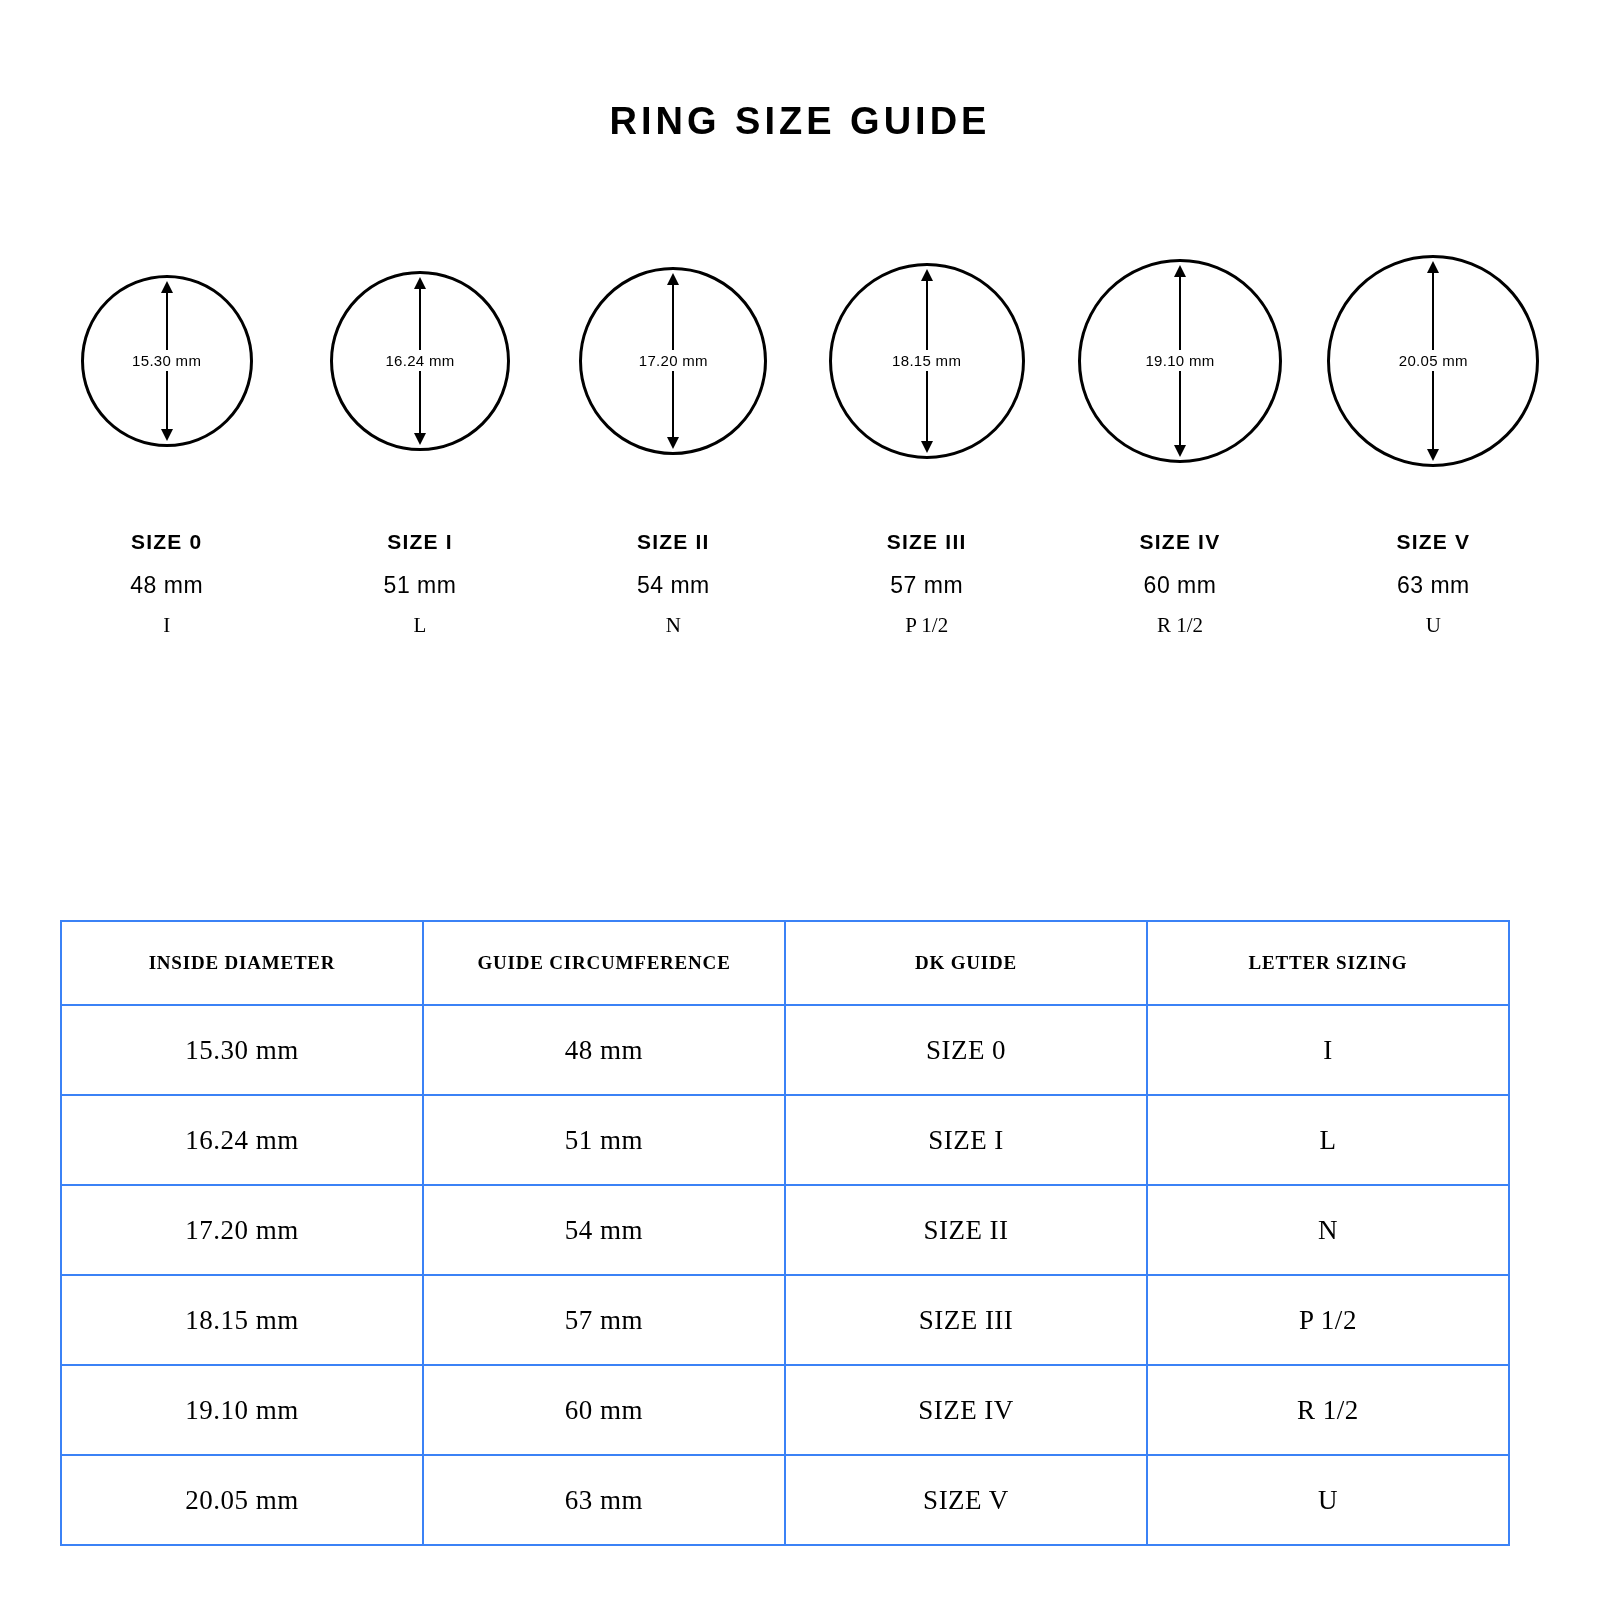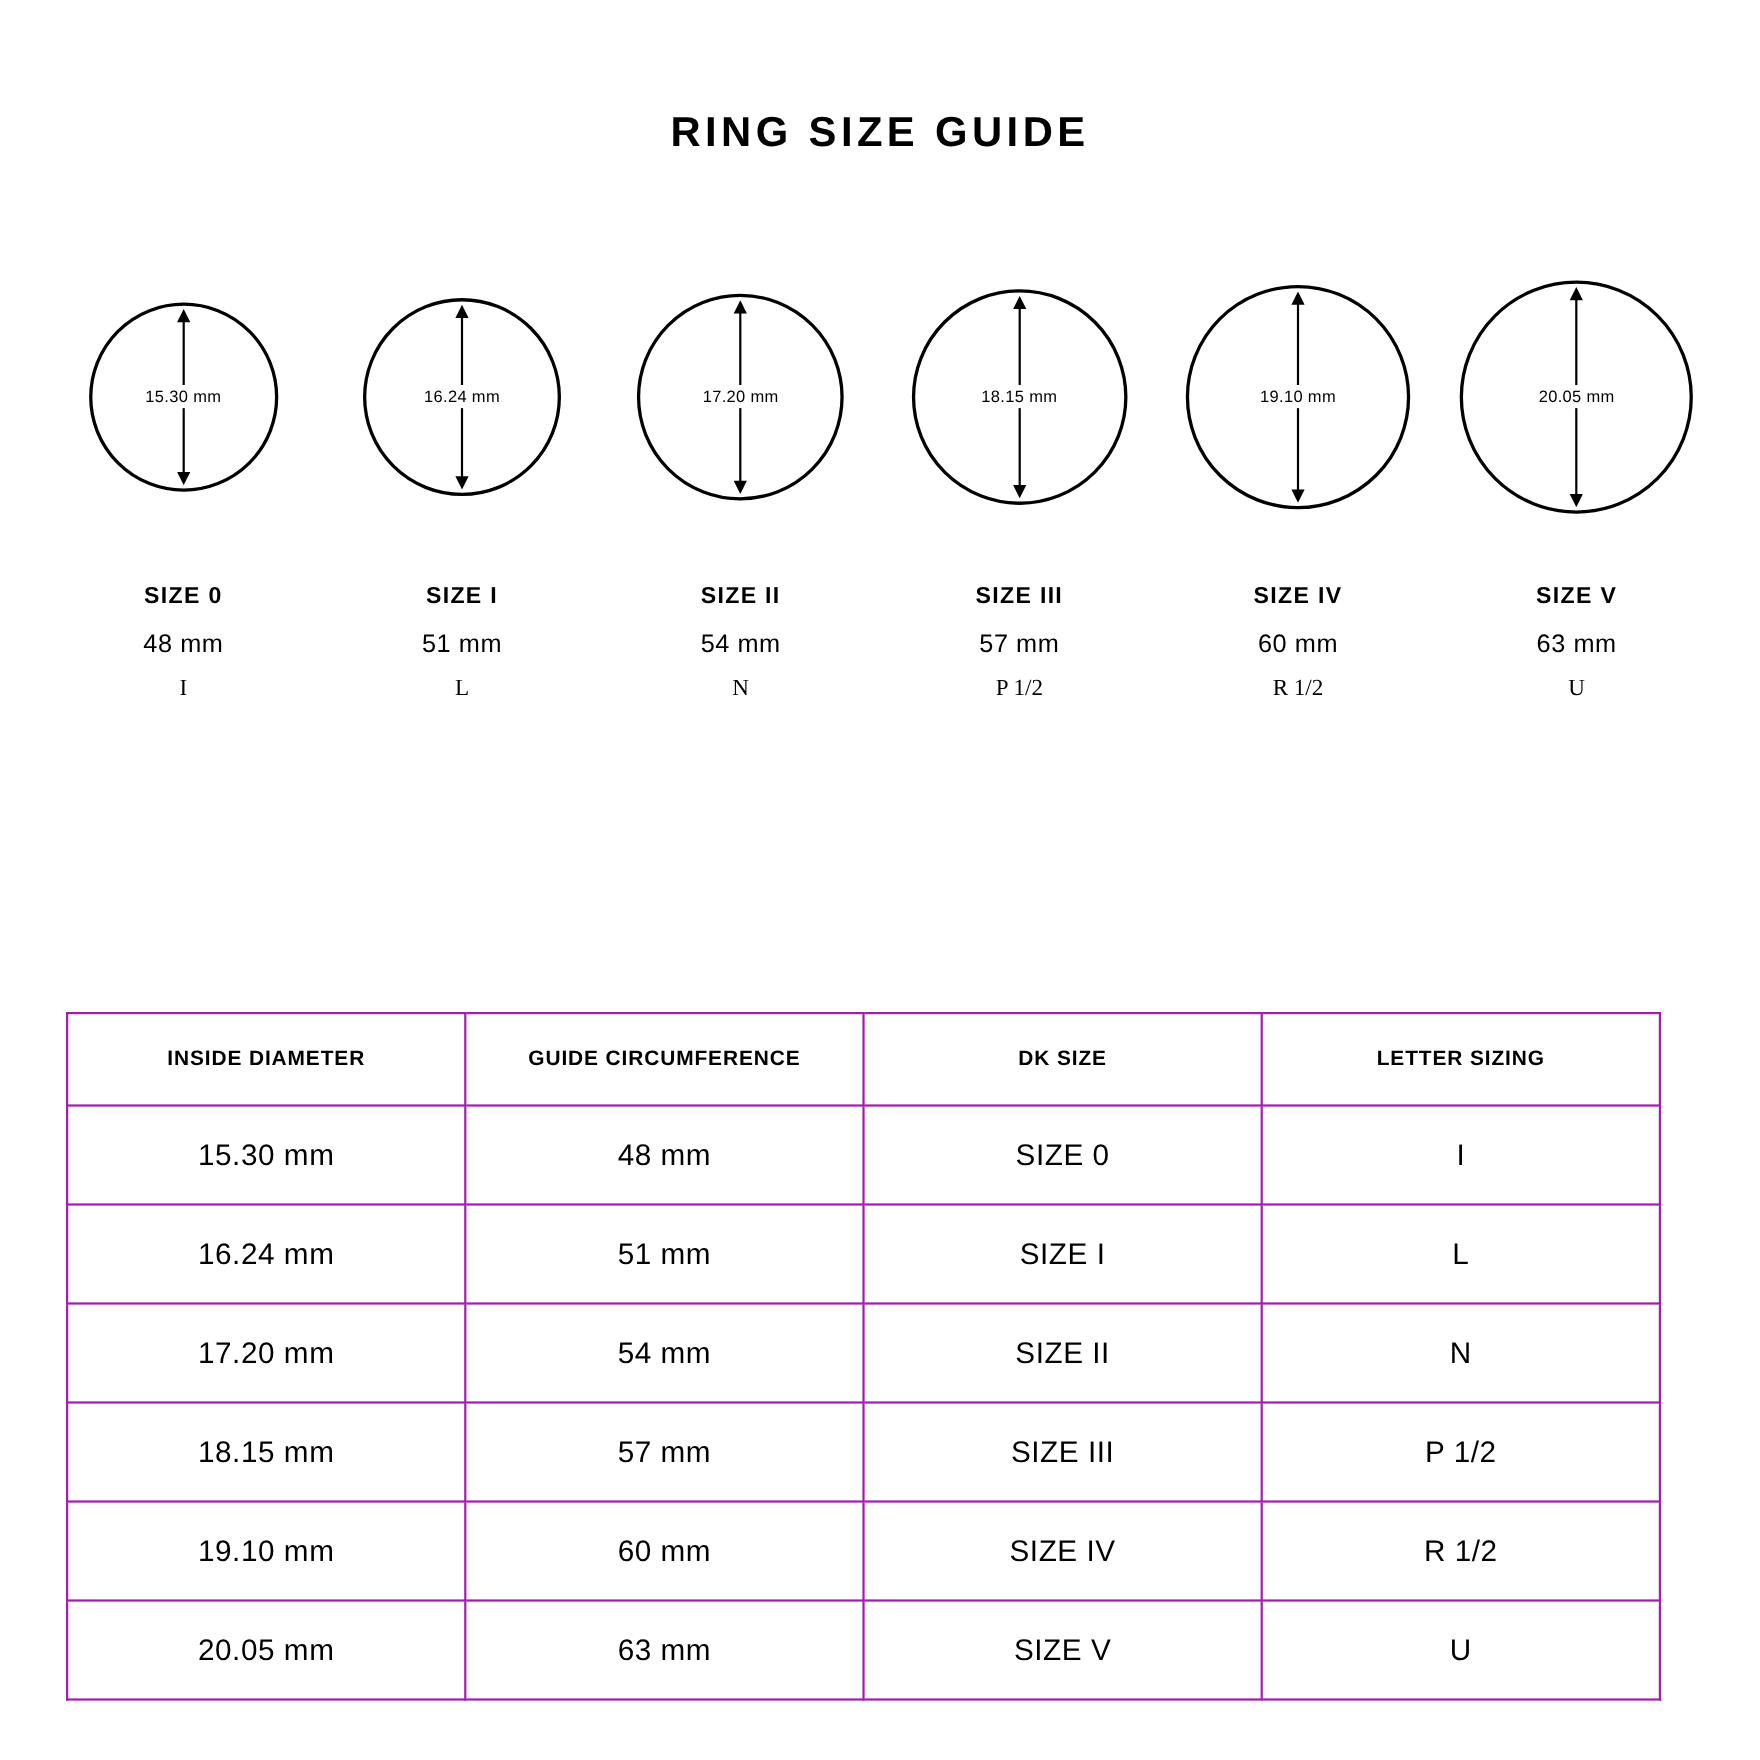--- a/index.html
+++ b/index.html
@@ -102,25 +102,26 @@
     top: 820px;
     width: 1450px;
   }
   table.size-table {
     width: 100%;
     border-collapse: collapse;
     table-layout: fixed;
   }
   table.size-table th,
   table.size-table td {
-    border: 2px solid #a21caf;
+    border: 2px solid #3b82f6;
     text-align: center;
     padding: 0;
     height: 88px;
     vertical-align: middle;
+    font-family: Liberation Serif, serif;
   }
   table.size-table th {
     font-size: 19px;
     font-weight: bold;
     letter-spacing: 0.8px;
     height: 82px;
   }
   table.size-table td {
     font-size: 27px;
     font-weight: 400;
@@ -233,21 +234,21 @@
     </div>
 
   </div>
 
   <div class="table-wrap">
     <table class="size-table">
       <thead>
         <tr>
           <th>INSIDE DIAMETER</th>
           <th>GUIDE CIRCUMFERENCE</th>
-          <th>DK SIZE</th>
+          <th>DK GUIDE</th>
           <th>LETTER SIZING</th>
         </tr>
       </thead>
       <tbody>
         <tr>
           <td>15.30 mm</td>
           <td>48 mm</td>
           <td>SIZE  0</td>
           <td>I</td>
         </tr>

